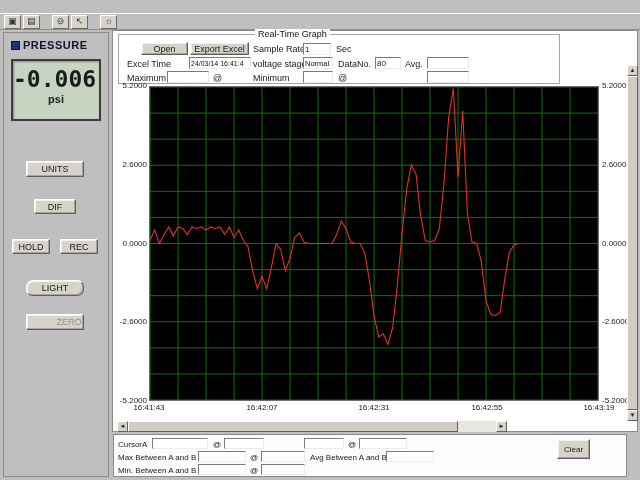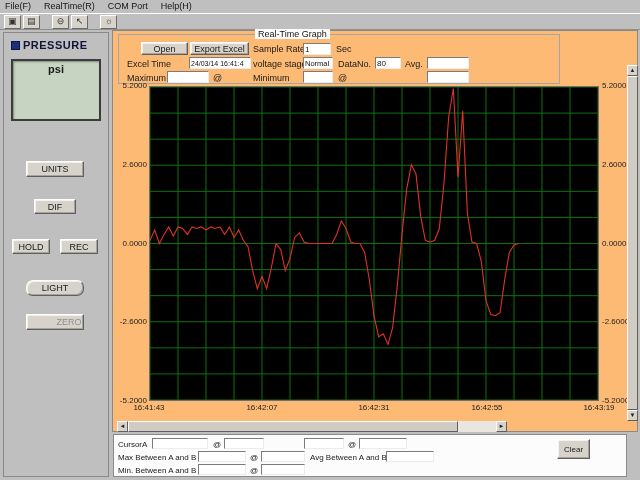--- a/index.html
+++ b/index.html
@@ -22,21 +22,21 @@
 
   
   .left-panel { position:absolute; left:3px; top:32px; width:106px; height:445px; border:1px solid #8a8a8a; }
   .brand-icon { position:absolute; left:7px; top:8px; width:9px; height:9px; background:#1d2f7c; border:1px solid #0c1440; }
   .brand { position:absolute; left:19px; top:6px; font-size:11px; font-weight:bold; letter-spacing:.5px; color:#14143a; }
   .lcd { position:absolute; left:7px; top:26px; width:90px; height:62px; background:#c7d4c2; border:2px solid #3c3c3c; box-shadow:inset 1px 1px 2px rgba(0,0,0,.35); }
   .lcd-value { margin-top:6px; padding-right:6px; text-align:right; font-family:"DejaVu Sans Mono", monospace; font-weight:bold; font-size:23px; line-height:24px; color:#1b1b1b; }
   .lcd-unit { text-align:center; font-weight:bold; font-size:11px; color:#1b1b1b; margin-top:2px; }
 
   
-  .main-panel { position:absolute; left:112px; top:30px; width:526px; height:402px; background:#fdba74; border:1px solid #8a8a8a; }
+  .main-panel { position:absolute; left:112px; top:30px; width:526px; height:402px; background:#ffffff; border:1px solid #8a8a8a; }
   .groupbox { position:absolute; left:5px; top:3px; width:442px; height:50px; border:1px solid #a5a5a5; }
   .groupbox-title { position:absolute; left:136px; top:-6px; background:#fcfcfc; padding:0 3px; font-size:9px; }
   .gb-lbl { font-size:9px; }
   .plot { position:absolute; left:36px; top:55px; width:450px; height:315px; background:#000; border:1px solid #6f6f6f; }
   .plot svg { width:100%; height:100%; display:block; }
   .ytick { position:absolute; font-size:8px; color:#222; }
   .ytick.l { left:1px; width:33px; text-align:right; }
   .ytick.r { left:489px; width:36px; text-align:left; }
   .xtick { position:absolute; top:372px; width:48px; text-align:center; font-size:8px; color:#222; }
 
@@ -48,41 +48,36 @@
 
   
   .bottom-panel { position:absolute; left:113px; top:434px; width:514px; height:43px; background:#fcfcfc; border:1px solid #8a8a8a; }
   .bp-lbl { font-size:8px; }
 </style>
 </head>
 <body>
 
 <div id="app">
 
-  <div class="menubar">
-    <span class="menu-item">File(F)</span>
-    <span class="menu-item">RealTime(R)</span>
-    <span class="menu-item">COM Port</span>
-    <span class="menu-item">Help(H)</span>
-  </div>
 
   <div class="toolbar">
     <button class="tool-btn">▣</button>
     <button class="tool-btn">▤</button>
     <span class="tb-gap"></span>
     <button class="tool-btn">⊖</button>
     <button class="tool-btn">↖</button>
     <span class="tb-gap"></span>
     <button class="tool-btn">☼</button>
   </div>
 
   <div class="left-panel">
     <span class="brand-icon"></span>
     <span class="brand">PRESSURE</span>
     <div class="lcd">
+      <div class="lcd-value">-0.006</div>
       <div class="lcd-unit">psi</div>
     </div>
     <button class="btn3d" style="left:22px; top:128px; width:58px; height:16px;">UNITS</button>
     <button class="btn3d" style="left:30px; top:166px; width:42px; height:15px;">DIF</button>
     <button class="btn3d" style="left:8px;  top:206px; width:38px; height:15px;">HOLD</button>
     <button class="btn3d" style="left:56px; top:206px; width:38px; height:15px;">REC</button>
     <button class="btn3d" style="left:22px; top:247px; width:58px; height:16px;border-radius:7px;">LIGHT</button>
     <button class="btn3d dim" style="left:22px; top:281px; width:58px; height:16px;">ZERO</button>
   </div>
 

